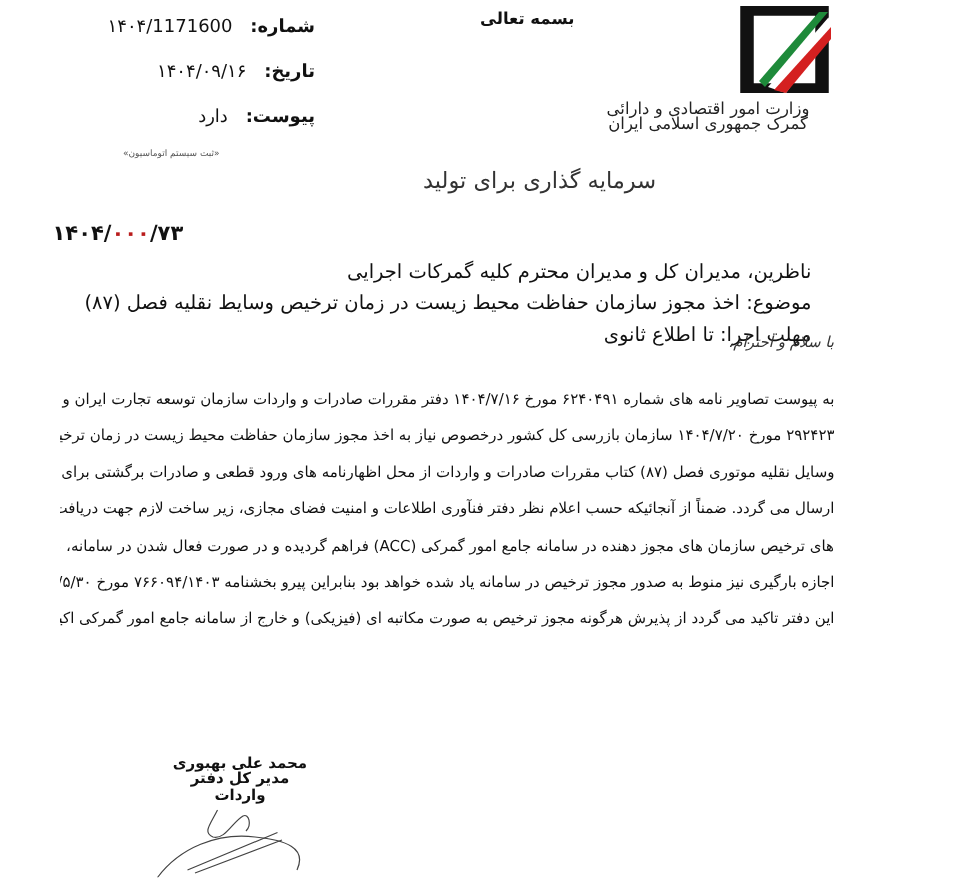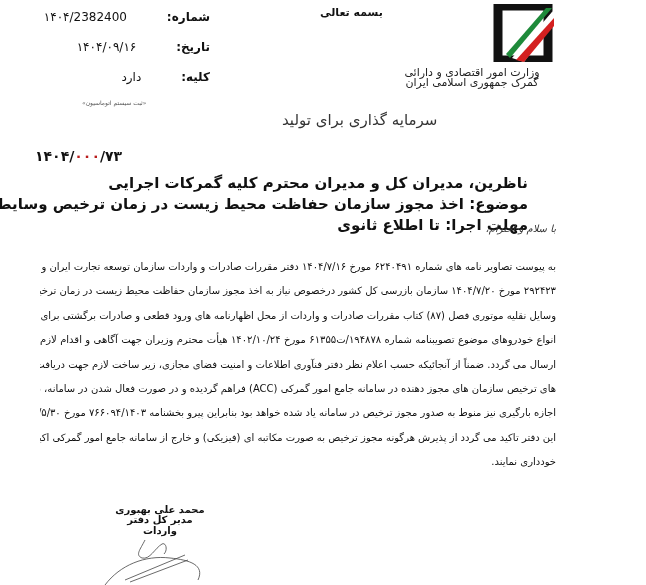--- a/index.html
+++ b/index.html
@@ -4,27 +4,27 @@
 <style>
   html, body { margin: 0; padding: 0; background: #ffffff; }
   body { width: 646px; height: 585px; position: relative; overflow: hidden;
          font-family: "DejaVu Sans", sans-serif; color: #111; }
   .abs { position: absolute; }
   .rtl { direction: rtl; unicode-bidi: embed; }
   .logo { left: 488px; top: 4px; width: 70px; height: 58px; }
   .org { right: 74px; width: 200px; text-align: center; font-size: 11px; font-weight: normal; color: #222; }
   .head-title { left: 320px; top: 6px; font-size: 11px; font-weight: bold; text-align: center; }
   .meta-row { left: 60px; width: 150px; font-size: 12px; white-space: nowrap; }
-  .meta-label { font-weight: bold; margin-left: 28px; }
+  .meta-label { font-weight: bold; }
   .meta-val { margin-right: 8px; }
   .tiny { left: 82px; top: 99px; font-size: 6px; color: #555; }
   .slogan { left: 282px; top: 111px; font-size: 15px; color: #333; }
   .refno { left: 35px; top: 148px; font-size: 14px; font-weight: bold; direction: ltr; }
   .refno .mid { color: #b91c1c; }
-  .bold-line { right: 118px; font-size: 15px; font-weight: bold; white-space: nowrap; }
+  .bold-line { right: 105px; font-size: 13px; font-weight: normal; white-space: nowrap; }
   .handnote { right: 90px; top: 223px; font-size: 10px; font-style: italic; color: #333; }
   .body-text { left: 40px; width: 516px; top: 255px; font-size: 10px; line-height: 24.4px; text-align: justify; }
   .body-line { display: block; white-space: nowrap; overflow: hidden; text-align-last: justify; }
   .sig-name { left: 110px; width: 100px; text-align: center; font-size: 10px; font-weight: bold; }
   .signature { left: 100px; top: 530px; width: 110px; height: 55px; }
 </style>
 </head>
 <body>
 
 <svg class="abs logo" viewBox="0 0 70 58">
@@ -33,53 +33,51 @@
   <polygon points="18,50 58,4 64,4 22,54" fill="#1e8a3a"></polygon>
   <polygon points="24,54 64,8 64,16 30,56" fill="#ffffff"></polygon>
   <polygon points="28,56 66,14 66,22 36,58" fill="#d42020"></polygon>
 </svg>
 <div class="abs org rtl" style="top:66px;">وزارت امور اقتصادی و دارائی</div>
 <div class="abs org rtl" style="top:76px;">گمرک جمهوری اسلامی ایران</div>
 <div class="abs head-title rtl">بسمه تعالی</div>
 
 <div class="abs meta-row rtl" style="top:10px;">
   <span class="meta-label">شماره:</span>
-  <span class="meta-val">۱۴۰۴/2382400</span>
+  <span class="meta-val">۱۴۰۴/1171600</span>
 </div>
 <div class="abs meta-row rtl" style="top:40px;">
   <span class="meta-label">تاریخ:</span>
   <span class="meta-val">۱۴۰۴/۰۹/۱۶</span>
 </div>
 <div class="abs meta-row rtl" style="top:70px;">
-  <span class="meta-label">کلیه:</span>
+  <span class="meta-label">پیوست:</span>
   <span class="meta-val">دارد</span>
 </div>
 <div class="abs tiny rtl">«ثبت سیستم اتوماسیون»</div>
 
 <div class="abs slogan rtl">سرمایه گذاری برای تولید</div>
 
 <div class="abs refno">
   <span>۱۴۰۴/</span><span class="mid">۰۰۰</span><span>/۷۳</span>
 </div>
 
 <div class="abs bold-line rtl" style="top:174px;">ناظرین، مدیران کل و مدیران محترم کلیه گمرکات اجرایی</div>
 <div class="abs bold-line rtl" style="top:195px;margin-left:48px;">موضوع: اخذ مجوز سازمان حفاظت محیط زیست در زمان ترخیص وسایط نقلیه فصل (۸۷)</div>
 <div class="abs bold-line rtl" style="top:216px;">مهلت اجرا: تا اطلاع ثانوی</div>
 <div class="abs handnote rtl">با سلام و احترام،</div>
 
 <div class="abs body-text rtl">
   <span class="body-line">به پیوست تصاویر نامه های شماره ۶۲۴۰۴۹۱ مورخ ۱۴۰۴/۷/۱۶ دفتر مقررات صادرات و واردات سازمان توسعه تجارت ایران و شماره</span>
   <span class="body-line">۲۹۲۴۲۳ مورخ ۱۴۰۴/۷/۲۰ سازمان بازرسی کل کشور درخصوص نیاز به اخذ مجوز سازمان حفاظت محیط زیست در زمان ترخیص</span>
   <span class="body-line">وسایل نقلیه موتوری فصل (۸۷) کتاب مقررات صادرات و واردات از محل اظهارنامه های ورود قطعی و صادرات برگشتی برای واردات</span>
-  <span class="body-line">انواع خودروهای موضوع تصویبنامه شماره ۱۹۴۸۷۸/ت۶۱۳۵۵ مورخ ۱۴۰۲/۱۰/۲۴ هیأت محترم وزیران جهت آگاهی و اقدام لازم</span>
   <span class="body-line">ارسال می گردد. ضمناً از آنجائیکه حسب اعلام نظر دفتر فنآوری اطلاعات و امنیت فضای مجازی، زیر ساخت لازم جهت دریافت مجوز</span>
   <span class="body-line">های ترخیص سازمان های مجوز دهنده در سامانه جامع امور گمرکی (ACC) فراهم گردیده و در صورت فعال شدن در سامانه، صدور</span>
   <span class="body-line">اجازه بارگیری نیز منوط به صدور مجوز ترخیص در سامانه یاد شده خواهد بود بنابراین پیرو بخشنامه ۷۶۶۰۹۴/۱۴۰۳ مورخ ۱۴۰۳/۵/۳۰</span>
   <span class="body-line">این دفتر تاکید می گردد از پذیرش هرگونه مجوز ترخیص به صورت مکاتبه ای (فیزیکی) و خارج از سامانه جامع امور گمرکی اکیداً</span>
-  <span class="body-line" style="text-align-last:right;">خودداری نمایند.</span>
 </div>
 
 <div class="abs sig-name rtl" style="top:504px;">محمد علی بهبوری</div>
 <div class="abs sig-name rtl" style="top:514px;">مدیر کل دفتر واردات</div>
 <svg class="abs signature" viewBox="0 0 110 55">
   <path d="M45 10 C40 20, 35 25, 42 28 C50 30, 55 18, 62 14 C66 12, 68 20, 64 24" fill="none" stroke="#444" stroke-width="0.8"></path>
   <path d="M5 55 C20 35, 45 25, 70 28 C90 30, 105 35, 98 50" fill="none" stroke="#444" stroke-width="0.8"></path>
   <path d="M25 50 L85 25 M30 52 L88 30" fill="none" stroke="#444" stroke-width="0.8"></path>
 </svg>
 

